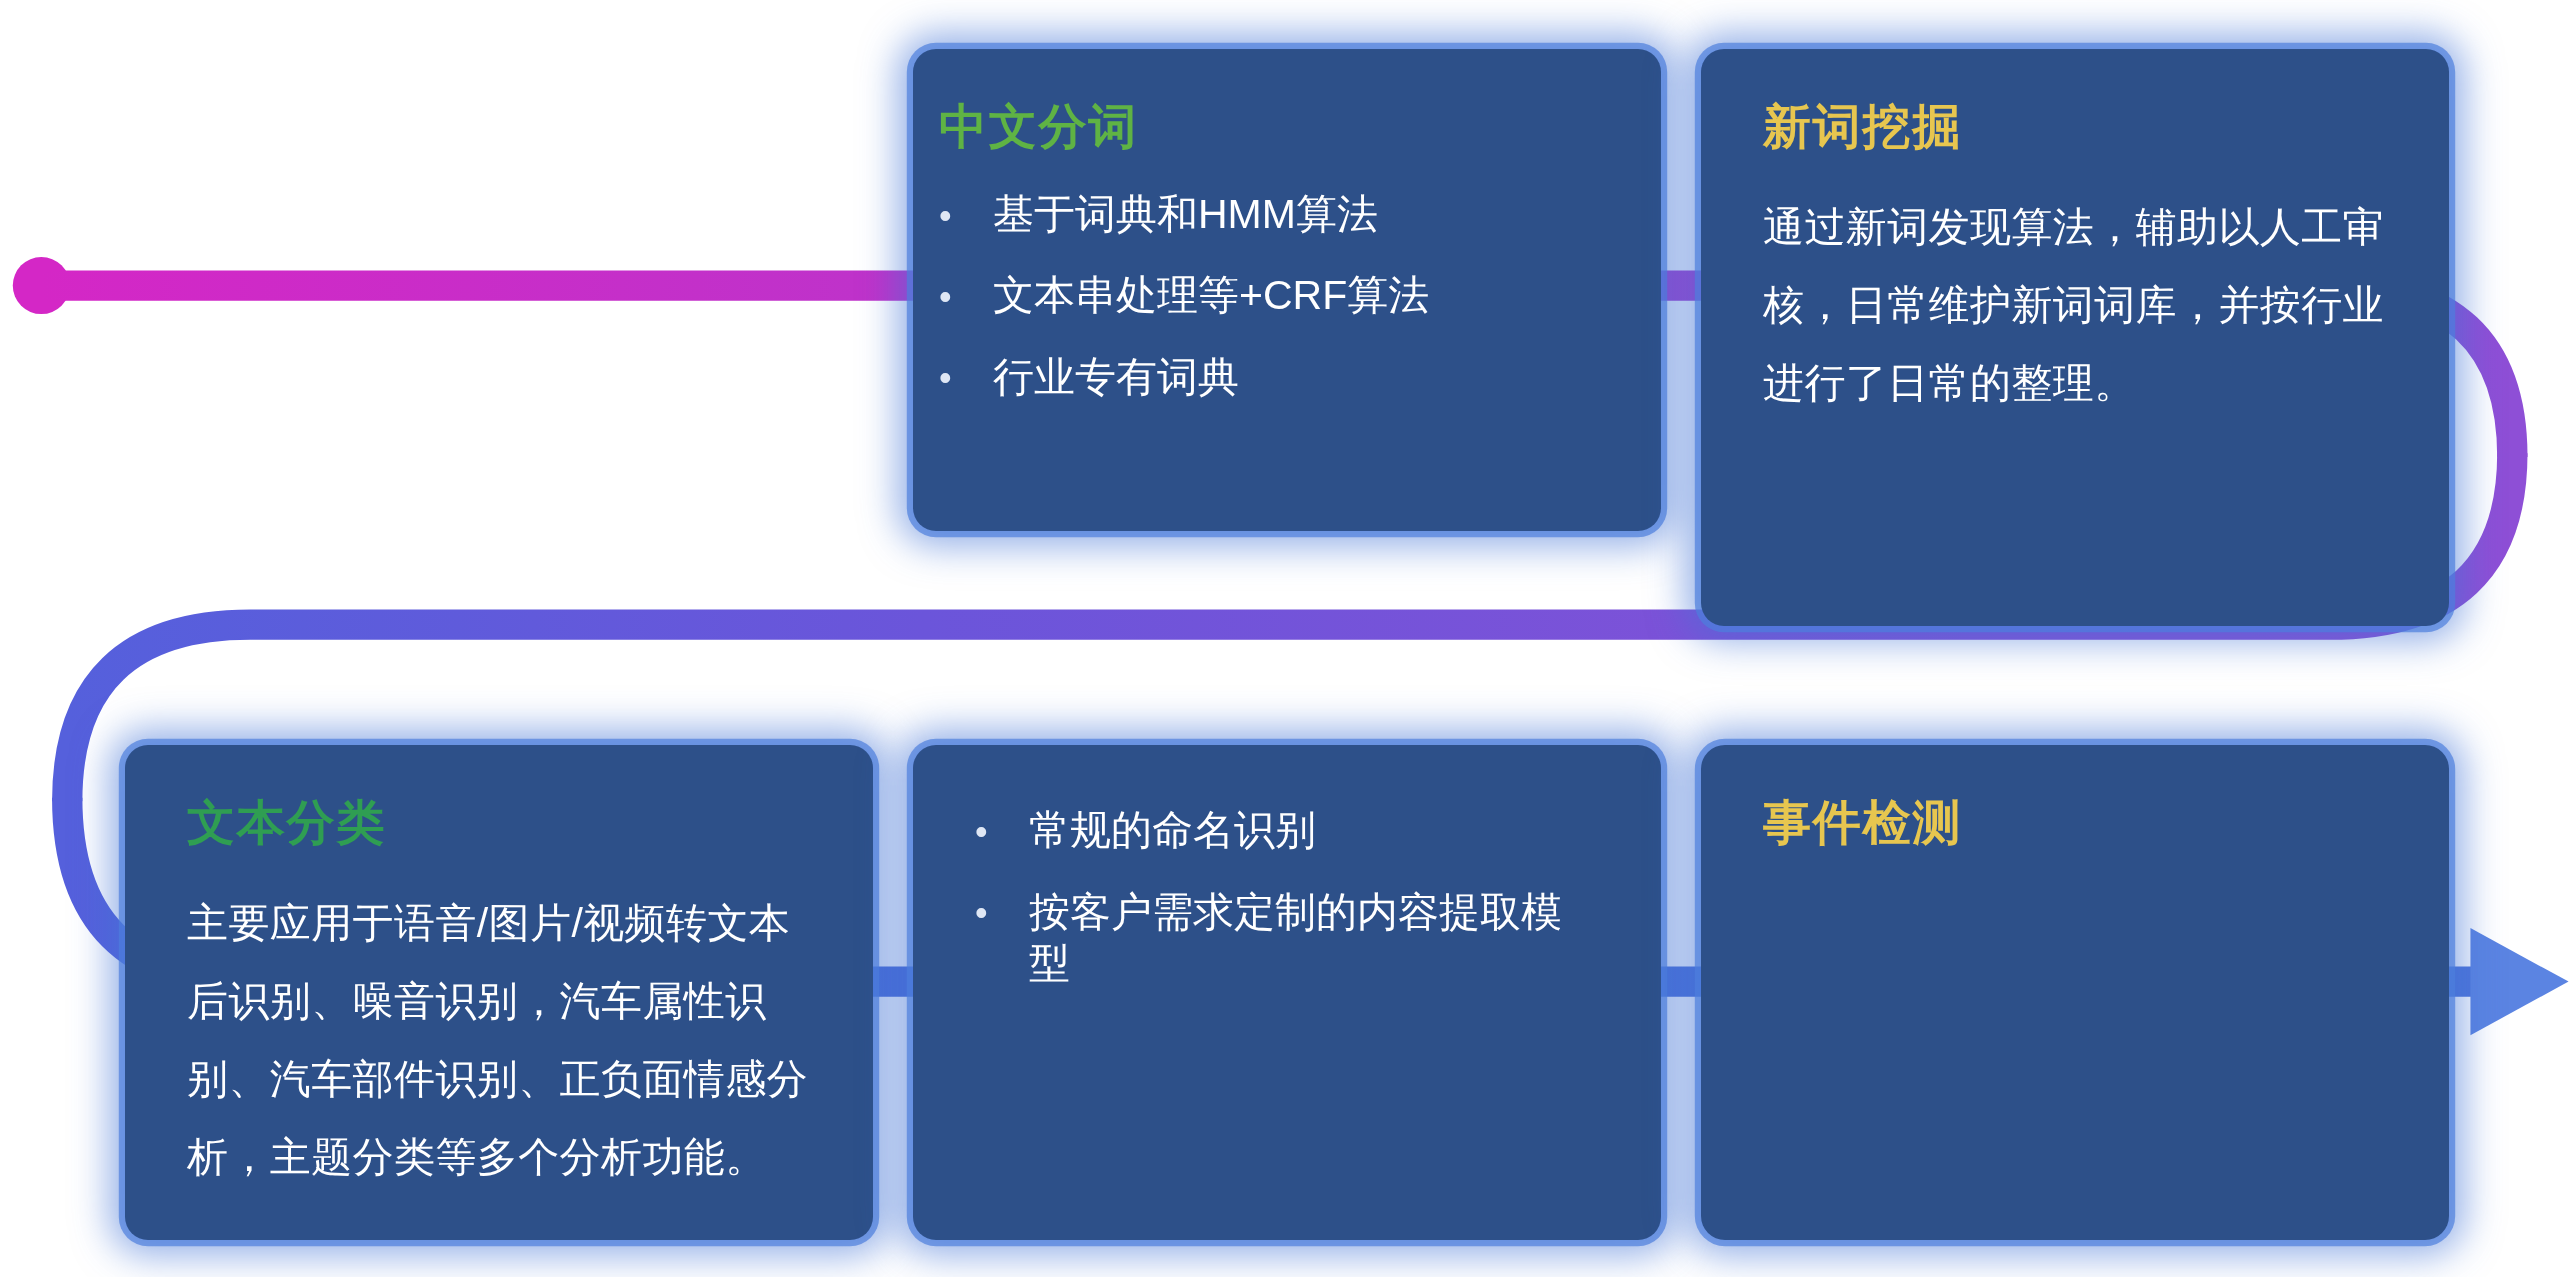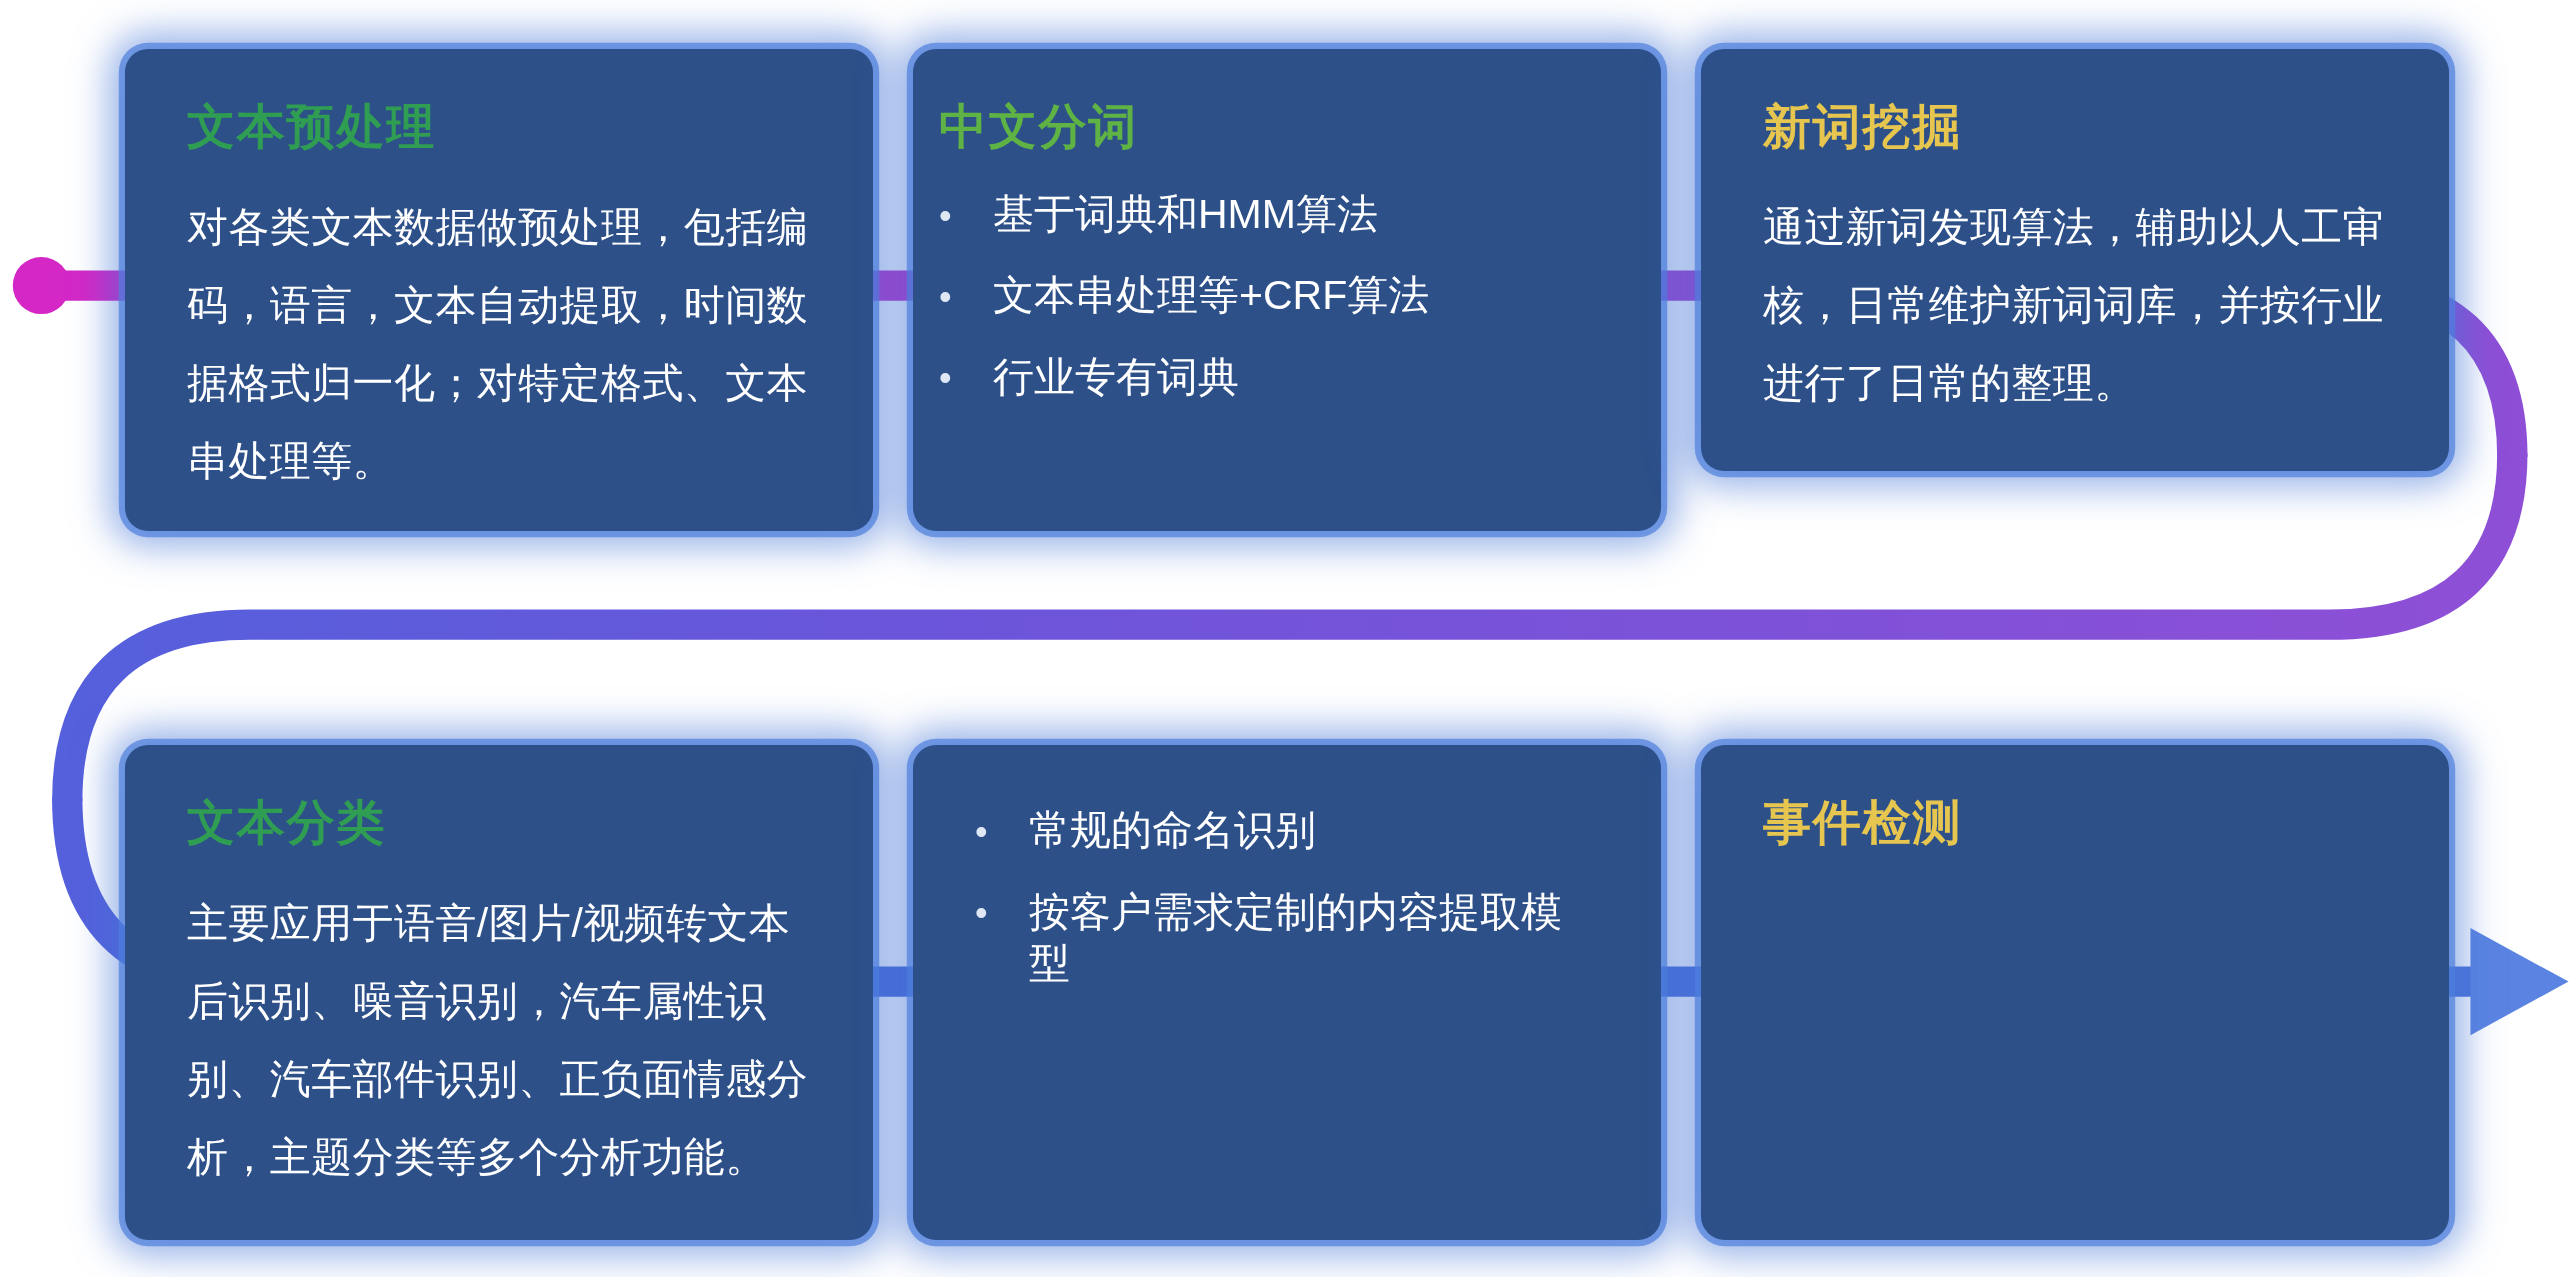--- a/index.html
+++ b/index.html
@@ -25,21 +25,21 @@
     padding:46px 62px 36px 62px;
     background:#2d5089;
     border-radius:23px;
     box-shadow:
       0 0 0 6.2px rgba(77,127,221,0.70),
       0 0 36px 16px rgba(66,115,214,0.55);
     z-index:2;
   }
   .c1{left:125px;  top:49px;  height:482px;}
   .c2{left:913px; top:49px;  height:482px;padding-left:26px;}
-  .c3{left:1701px; top:49px;  height:422px;}
+  .c3{left:1701px; top:49px;  height:577px;}
   .c4{left:125px;  top:745px; height:495px;}
   .c5{left:913px; top:745px; height:495px;}
   .c6{left:1701px; top:745px; height:495px;border-radius:24px;}
   .card-title{
     margin:0 0 30px 0;
     font-size:48px;
     font-weight:bold;
     letter-spacing:1.8px;
   }
   .card-body{
@@ -98,24 +98,20 @@
 
     <path d="M 46 320 L 2610 320 Q 2815 320 2815 512" fill="none" stroke="url(#gradTop)" stroke-width="34"></path>
 
     <path d="M 2815 508 Q 2815 700 2610 700 L 280 700 Q 75 700 75 898" fill="none" stroke="url(#gradMid)" stroke-width="34"></path>
 
     <path d="M 75 894 Q 75 1100 280 1100 L 2786 1100" fill="none" stroke="url(#gradBottom)" stroke-width="34"></path>
 
     <polygon points="2768,1040 2878,1100 2768,1160" fill="#5b84e2"></polygon>
   </svg>
 
-  <div class="card c1">
-    <h2 class="card-title" style="color: rgb(47, 158, 82);">文本预处理</h2>
-    <p class="card-body">对各类文本数据做预处理，包括编码，语言，文本自动提取，时间数据格式归一化；对特定格式、文本串处理等。</p>
-  </div>
 
   <div class="card c2">
     <h2 class="card-title" style="color: rgb(95, 179, 68);">中文分词</h2>
     <ul class="bullet-list">
       <li class="bullet-item">
         <span class="bullet-dot">•</span>
         <span>基于词典和HMM算法</span>
       </li>
       <li class="bullet-item">
         <span class="bullet-dot">•</span>

